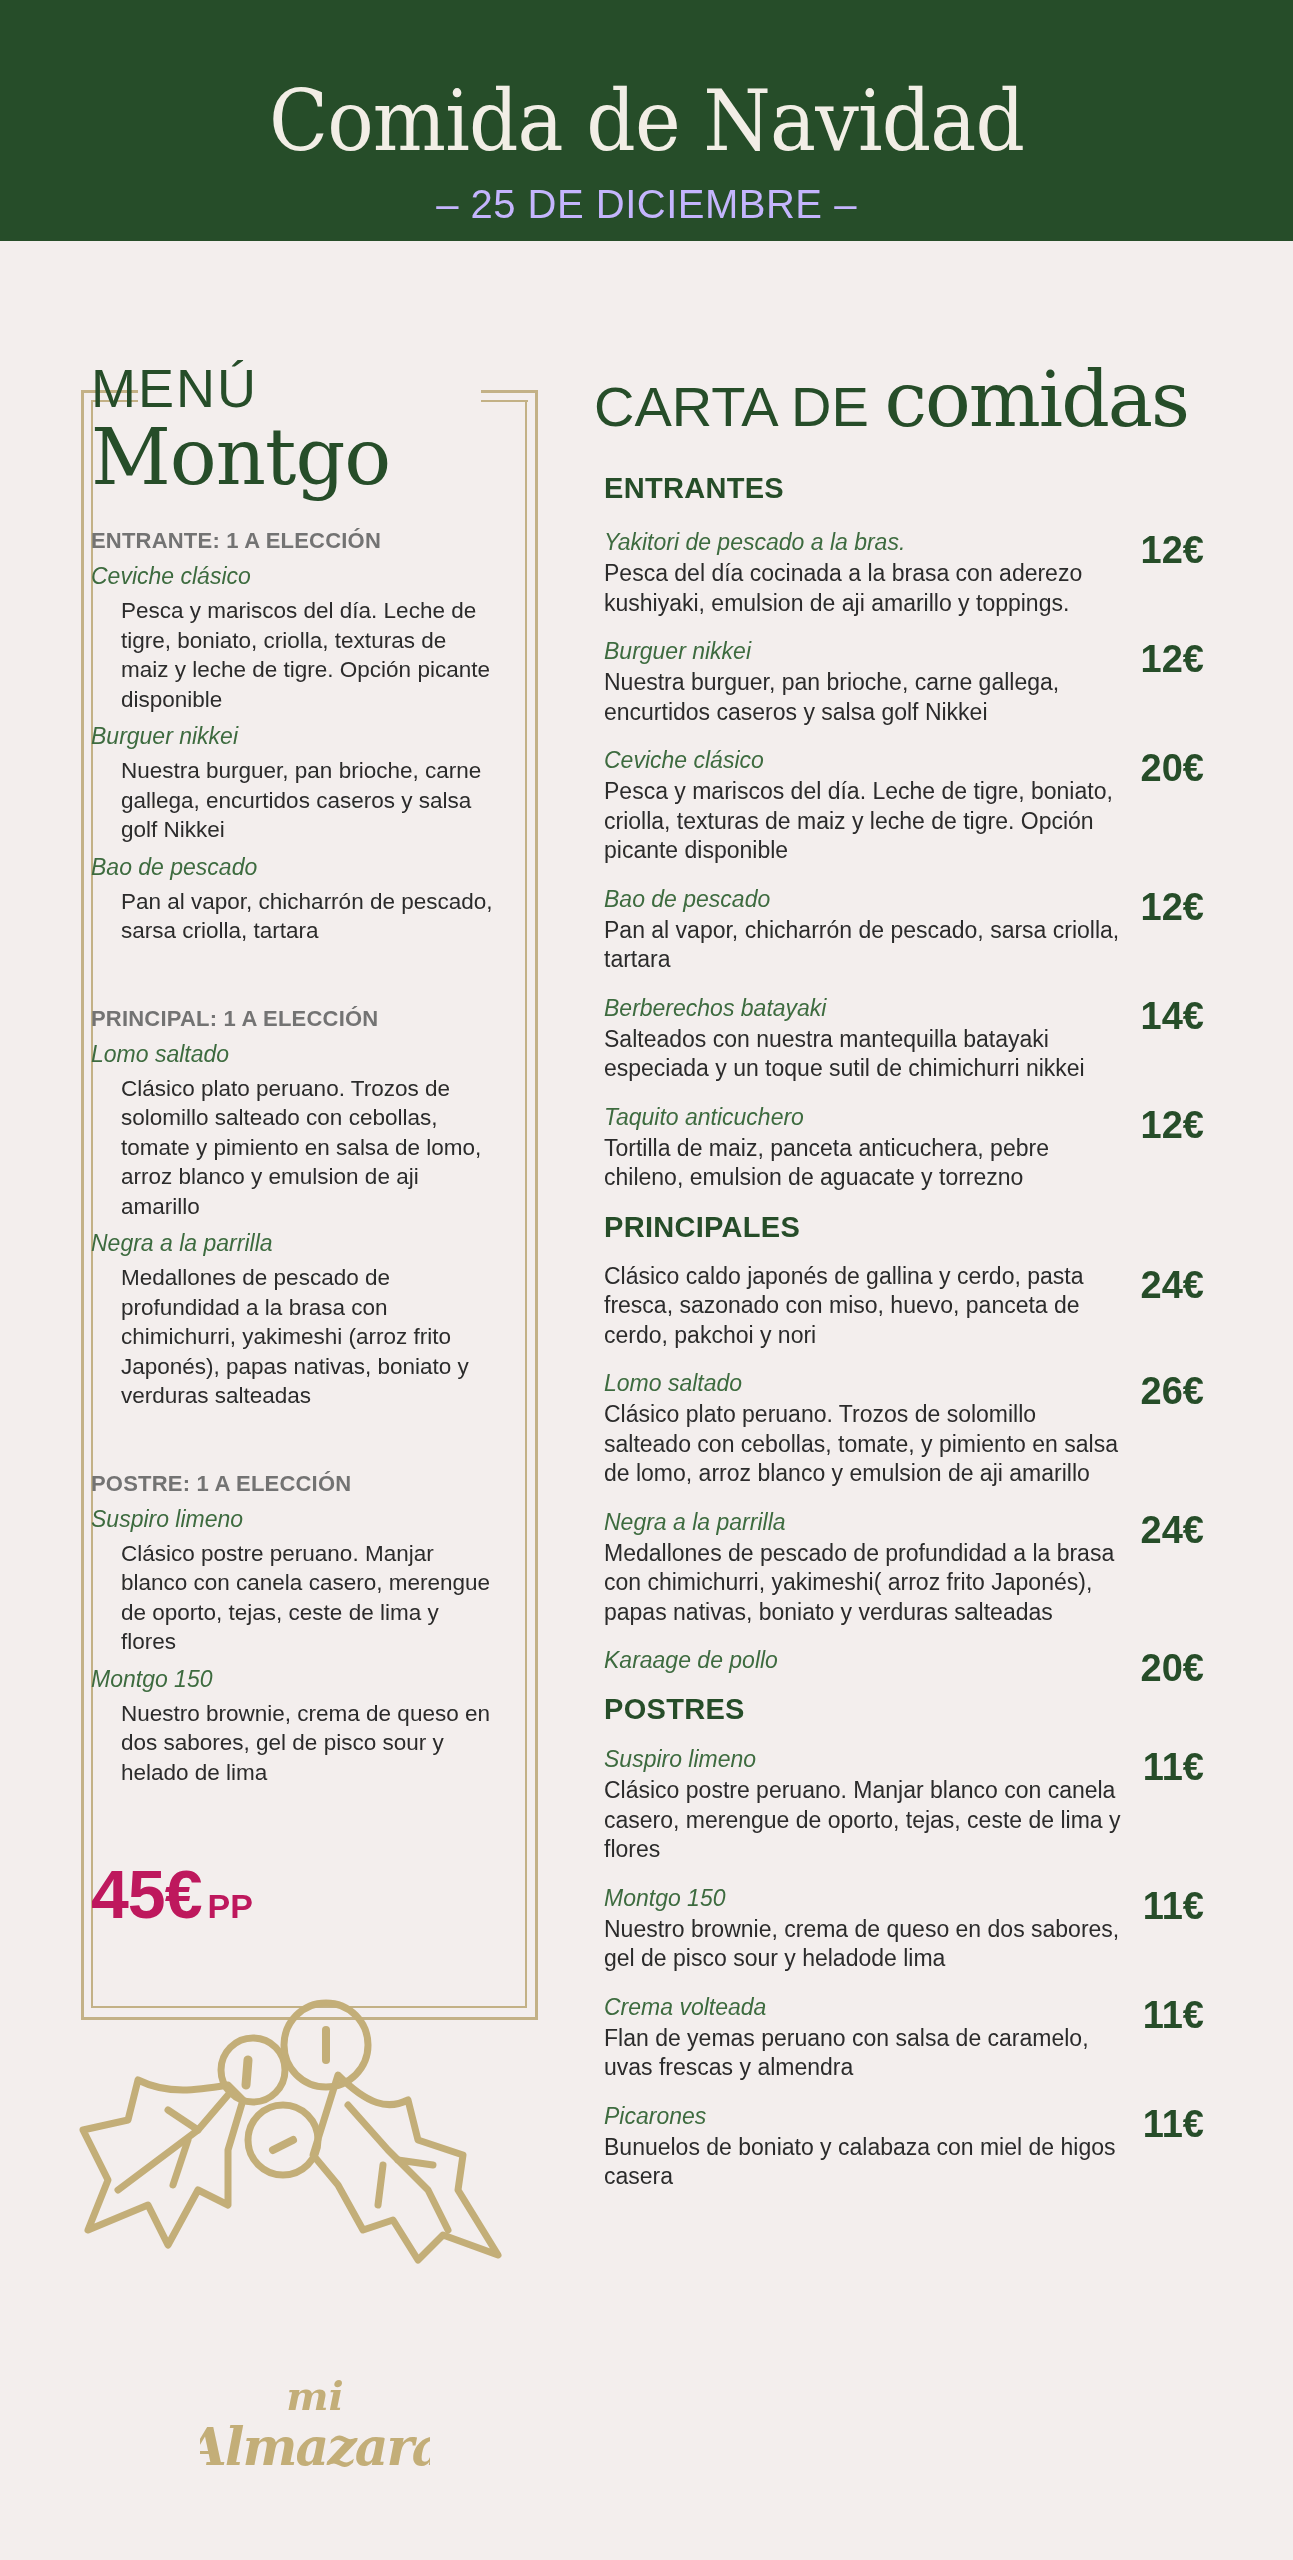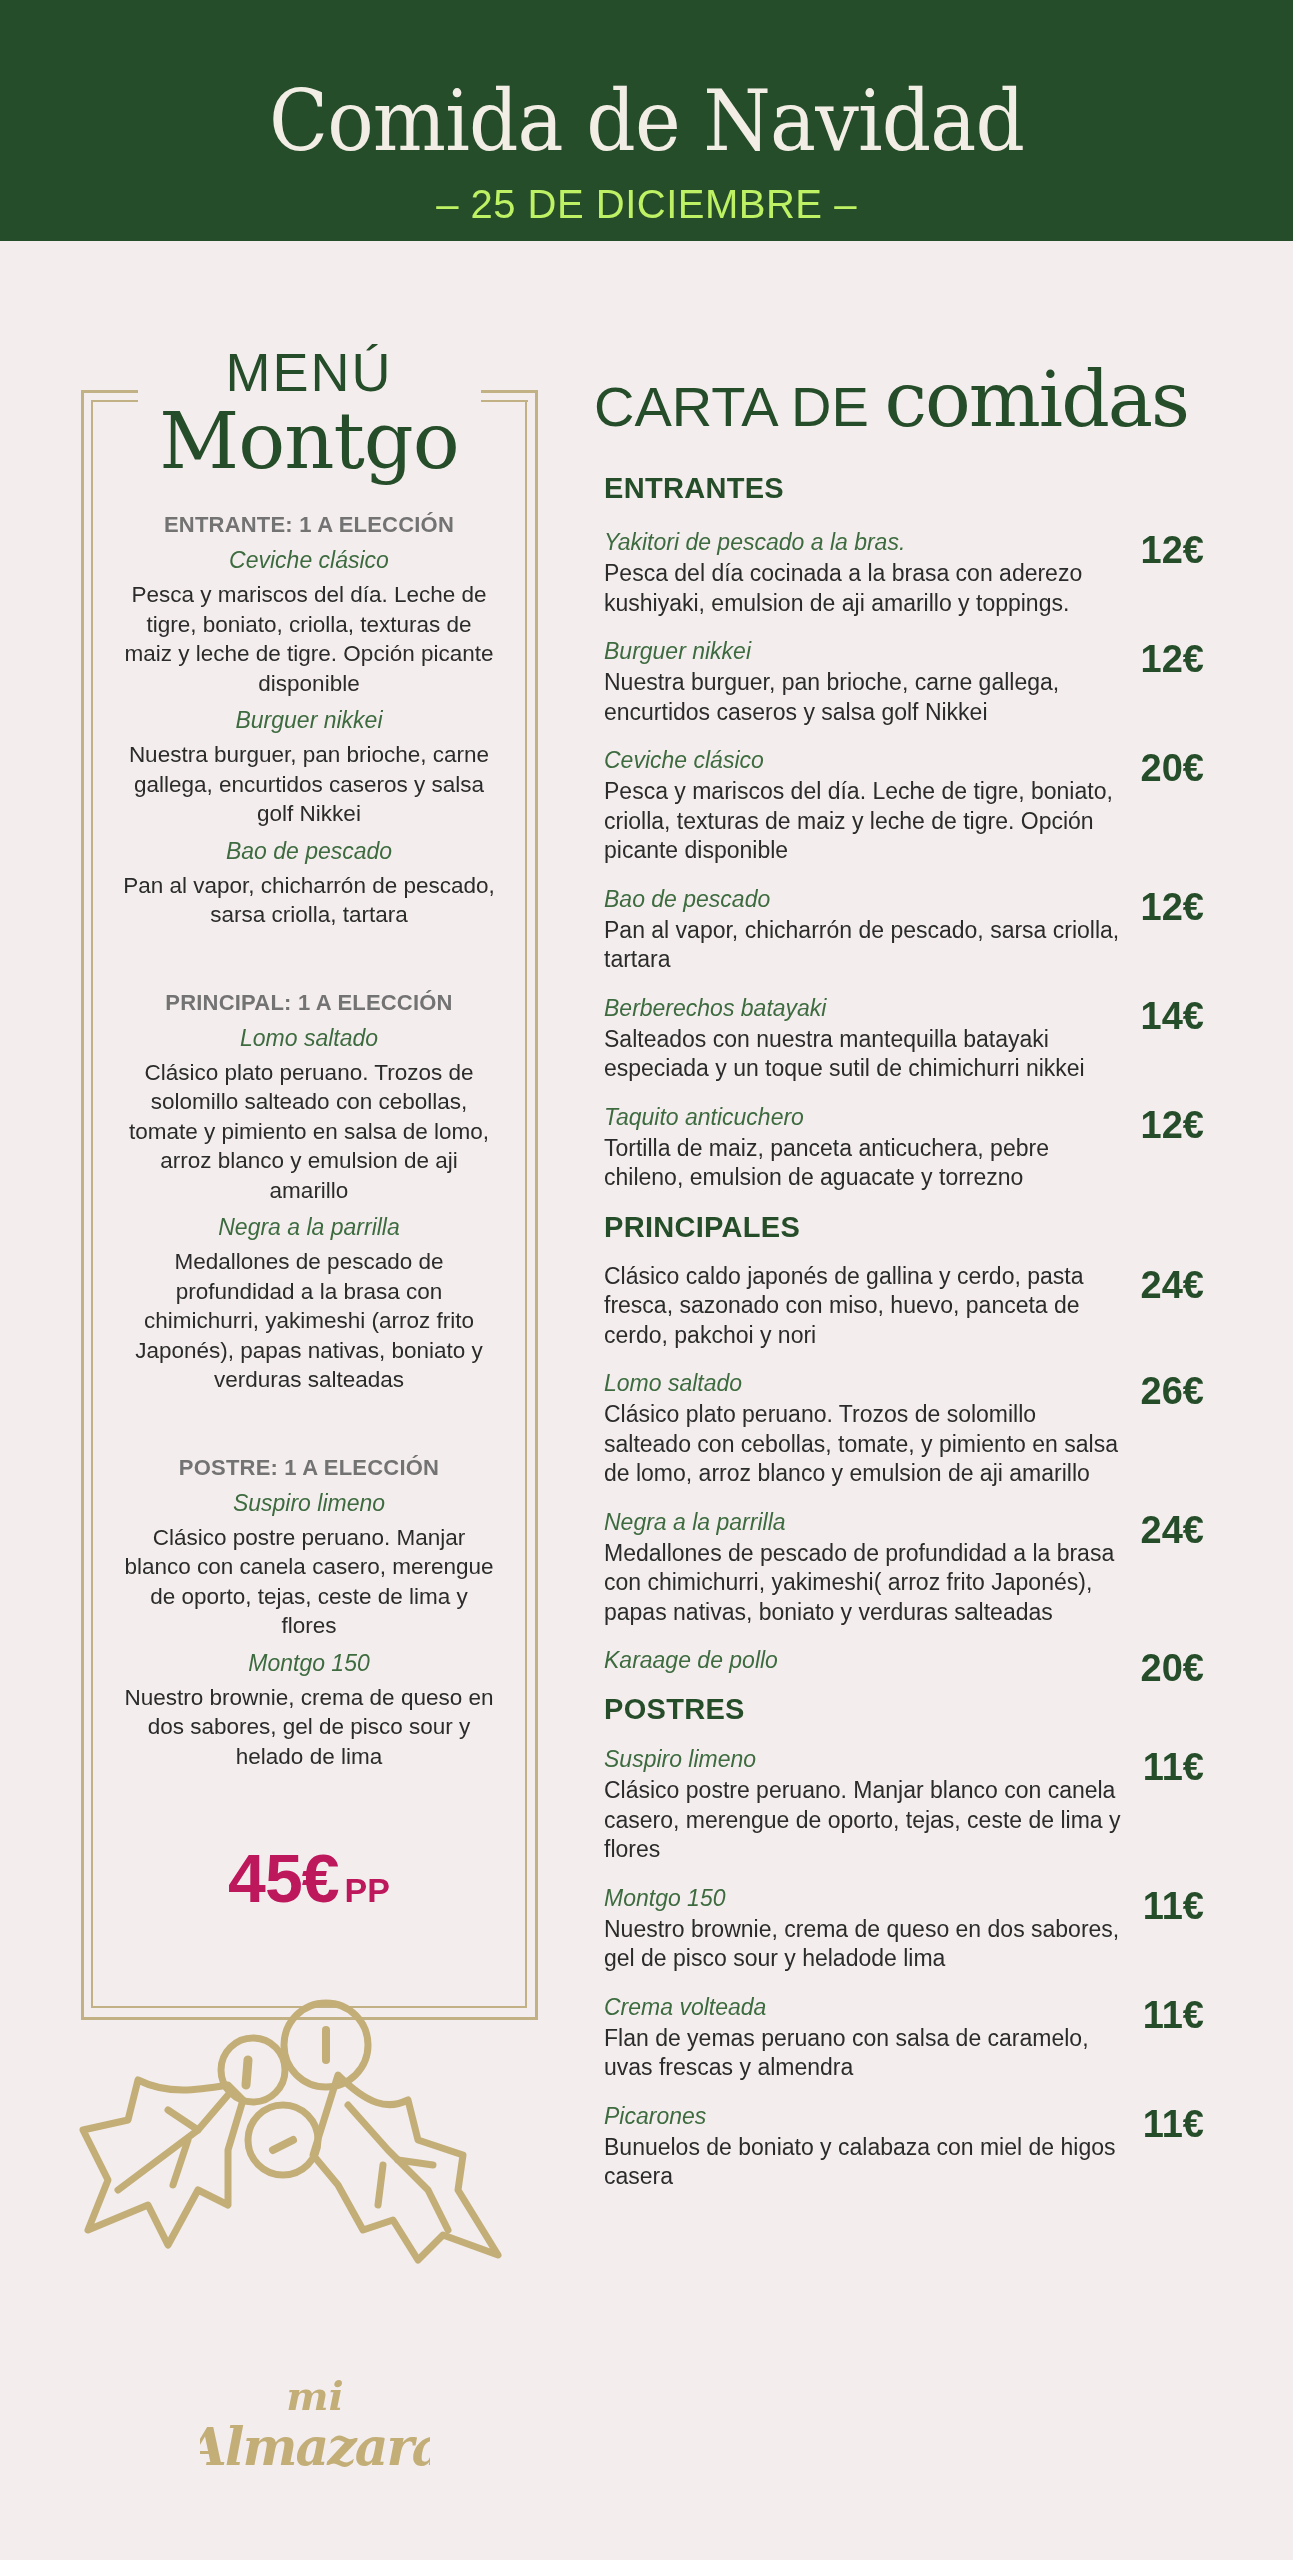--- a/index.html
+++ b/index.html
@@ -19,28 +19,28 @@
   .header .title {
     position: absolute; left: 0; right: 0; top: 72px;
     font-family: "DejaVu Serif", serif;
     font-size: 84px; color: #f2eee6; letter-spacing: -1px;
     font-weight: normal;
     transform: scaleX(0.92);
   }
   .header .date {
     position: absolute; left: 0; right: 0; top: 182px;
     font-family: "Liberation Sans", sans-serif;
-    font-size: 40px; color: #bef264; letter-spacing: 0.5px;
+    font-size: 40px; color: #c4b5fd; letter-spacing: 0.5px;
   }
 
   
   .frame-line { position: absolute; background: #c3b186; }
   .left-col {
-    position: absolute; left: 91px; top: 334px; width: 436px;
-    text-align: center;
+    position: absolute; left: 91px; top: 350px; width: 436px;
+    text-align: left;
   }
   .menu-word {
     font-family: "Liberation Sans", sans-serif;
     font-size: 54px; color: #264d29; letter-spacing: 2px;
     line-height: 56px; margin-top: 10px;
   }
   .menu-name {
     font-family: "DejaVu Serif", serif;
     font-size: 78px; color: #264d29; line-height: 82px;
     letter-spacing: -1px;

